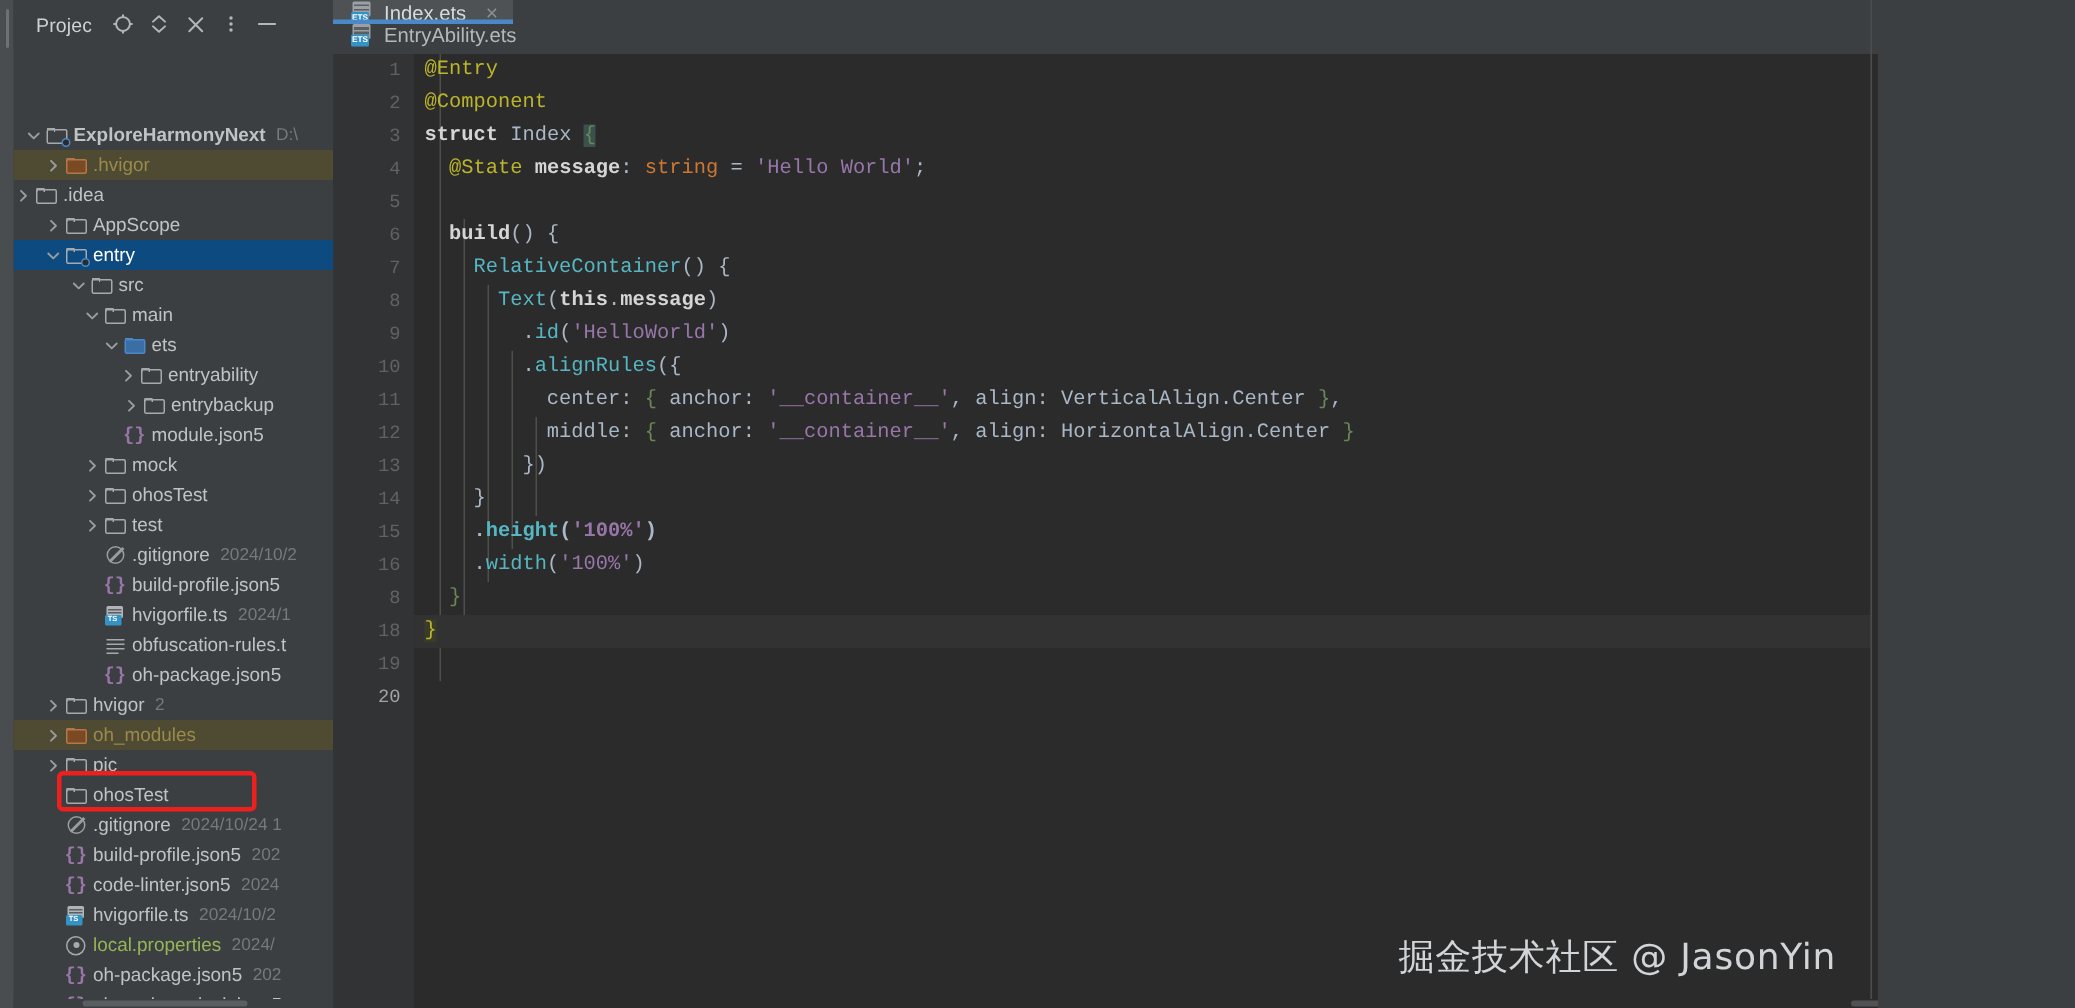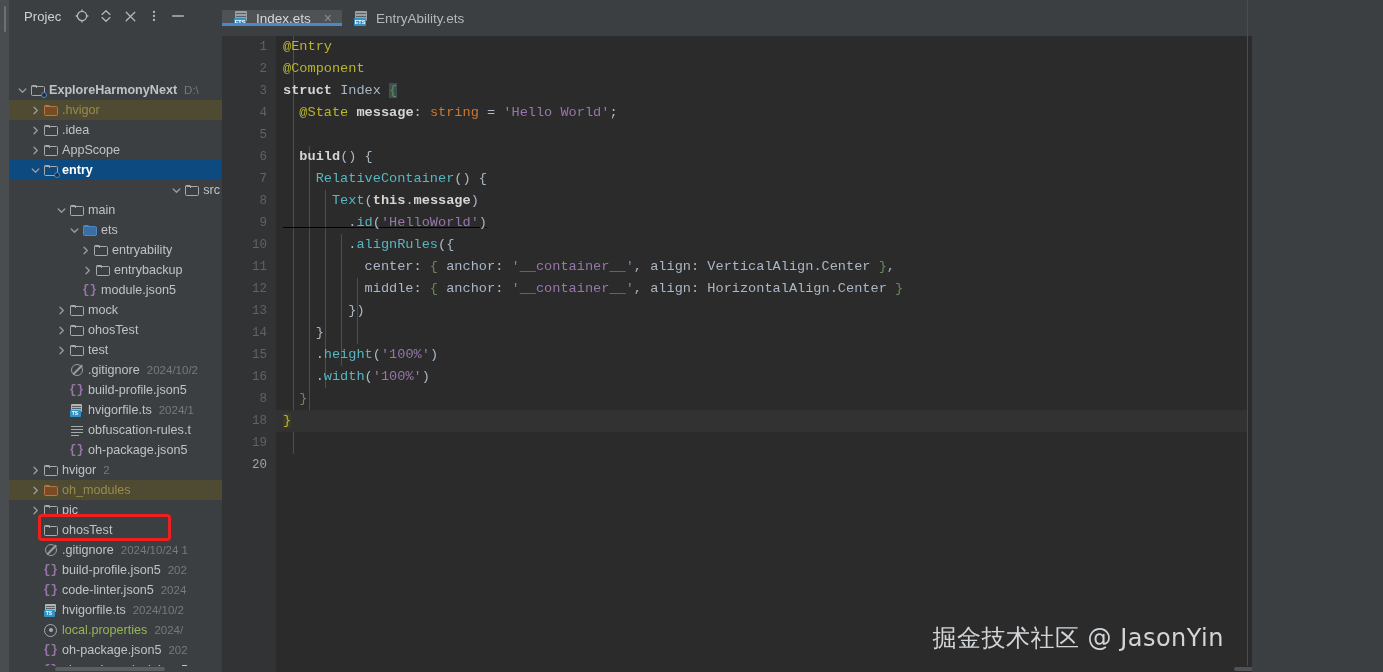--- a/index.html
+++ b/index.html
@@ -75,21 +75,21 @@
   .row .arrow.none { visibility: hidden; }
   .row .ico {
     width: 17px; min-width: 17px; height: 20px;
     display: flex; align-items: center; justify-content: center;
     margin-right: 3px;
   }
   .row .lbl { color: #bfc3c6; }
   .row .lbl.b { font-weight: bold; }
   .row .meta { color: #77797b; font-size: 11.5px; margin-left: 7px; }
   .row.sel { background: #0d4a80; }
-  .row.sel .lbl { color: #ffffff; font-weight: bold; }
+  .row.sel .lbl { color: #ffffff; font-weight: normal; }
   .row.ignored { background: #4f4b32; }
   .row.ignored .lbl { color: #9a8a4c; }
   .lbl.green { color: #97b456; }
 
   
   #red-box {
     position: absolute;
     left: 38px; top: 514px; width: 133px; height: 27px;
     border: 3px solid #ee1f1f;
     border-radius: 4px;
@@ -98,21 +98,21 @@
   }
 
   
   #editor-area {
     position: absolute; left: 222px; top: 0; right: 0; bottom: 0;
     background: #2b2b2b;
   }
   #tabbar {
     position: absolute; left: 0; top: 0; right: 0; height: 36px;
     background: #3c3f41;
-    display: flex; align-items: center;
+    display: flex; align-items: flex-start; flex-direction: column;
   }
   .tab {
     display: flex; align-items: center; gap: 7px;
     padding: 0 10px 0 12px;
     font-size: 13.5px;
     color: #b5b8ba;
     position: relative;
   }
   .tab.active { background: #4e5254; color: #d7dadc; }
   .tab.active::after {
@@ -321,21 +321,21 @@
             </svg>
           </span>
           <span class="ico">
             <span class="f-folder brown">
               <span class="tab"></span>
               <span class="body"></span>
             </span>
           </span>
           <span class="lbl">.hvigor</span>
         </div>
-        <div class="row" style="padding-left: 20px;">
+        <div class="row" style="">
           <span class="arrow">
             <svg width="9" height="9" viewBox="0 0 9 9">
               <path d="M3 1.2L6.3 4.5 3 7.8" fill="none" stroke="#9a9da0" stroke-width="1.25" stroke-linecap="round" stroke-linejoin="round"></path>
             </svg>
           </span>
           <span class="ico">
             <span class="f-folder">
               <span class="tab"></span>
               <span class="body"></span>
             </span>
@@ -364,21 +364,21 @@
           </span>
           <span class="ico">
             <span class="f-folder">
               <span class="tab"></span>
               <span class="body"></span>
               <span class="dot"></span>
             </span>
           </span>
           <span class="lbl b">entry</span>
         </div>
-        <div class="row" style="padding-left: 49px; justify-content: flex-end;">
+        <div class="row" style="padding-left: 37px;">
           <span class="arrow">
             <svg width="9" height="9" viewBox="0 0 9 9">
               <path d="M1.2 3L4.5 6.3 7.8 3" fill="none" stroke="#9a9da0" stroke-width="1.25" stroke-linecap="round" stroke-linejoin="round"></path>
             </svg>
           </span>
           <span class="ico">
             <span class="f-folder">
               <span class="tab"></span>
               <span class="body"></span>
             </span>
@@ -705,27 +705,27 @@
         <div class="ig" style="left: 65px; top: 198px; height: 132px;"></div>
         <div class="ig" style="left: 81px; top: 242px; height: 66px;"></div>
         <div class="cline" style="position: relative;"><span class="t-ann">@Entry</span></div>
         <div class="cline" style="position: relative;"><span class="t-ann">@Component</span></div>
         <div class="cline" style="position: relative;"><span class="t-kw2">struct</span><span class="t-punc"> </span><span class="t-cls">Index</span><span class="t-punc"> </span><span class="t-brace-hl">{</span></div>
         <div class="cline" style="position: relative;"><span class="t-punc">  </span><span class="t-ann">@State</span><span class="t-punc"> </span><span class="t-field">message</span><span class="t-punc">: </span><span class="t-type">string</span><span class="t-punc"> = </span><span class="t-str">'Hello World'</span><span class="t-punc">;</span></div>
         <div class="cline" style="position: relative;">&nbsp;</div>
         <div class="cline" style="position: relative;"><span class="t-punc">  </span><span class="t-kw2">build</span><span class="t-punc">() {</span></div>
         <div class="cline" style="position: relative;"><span class="t-punc">    </span><span class="t-fn">RelativeContainer</span><span class="t-punc">() </span><span class="t-punc">{</span></div>
         <div class="cline" style="position: relative;"><span class="t-punc">      </span><span class="t-fn">Text</span><span class="t-punc">(</span><span class="t-kw2">this</span><span class="t-punc">.</span><span class="t-field">message</span><span class="t-punc">)</span></div>
-        <div class="cline" style="position: relative; text-decoration: underline;"><span class="t-punc">        .</span><span class="t-meth">id</span><span class="t-punc">(</span><span class="t-str">'HelloWorld'</span><span class="t-punc">)</span></div>
+        <div class="cline" style="position: relative;"><span class="t-punc">        .</span><span class="t-meth">id</span><span class="t-punc">(</span><span class="t-str">'HelloWorld'</span><span class="t-punc">)</span></div>
         <div class="cline" style="position: relative;"><span class="t-punc">        .</span><span class="t-meth">alignRules</span><span class="t-punc">({</span></div>
         <div class="cline" style="position: relative;"><span class="t-punc">          </span><span class="t-id">center</span><span class="t-punc">: </span><span class="t-green">{</span><span class="t-punc"> </span><span class="t-id">anchor</span><span class="t-punc">: </span><span class="t-str">'__container__'</span><span class="t-punc">, </span><span class="t-id">align</span><span class="t-punc">: </span><span class="t-id">VerticalAlign</span><span class="t-punc">.</span><span class="t-id">Center</span><span class="t-punc"> </span><span class="t-green">}</span><span class="t-punc">,</span></div>
         <div class="cline" style="position: relative;"><span class="t-punc">          </span><span class="t-id">middle</span><span class="t-punc">: </span><span class="t-green">{</span><span class="t-punc"> </span><span class="t-id">anchor</span><span class="t-punc">: </span><span class="t-str">'__container__'</span><span class="t-punc">, </span><span class="t-id">align</span><span class="t-punc">: </span><span class="t-id">HorizontalAlign</span><span class="t-punc">.</span><span class="t-id">Center</span><span class="t-punc"> </span><span class="t-green">}</span></div>
         <div class="cline" style="position: relative;"><span class="t-punc">        })</span></div>
         <div class="cline" style="position: relative;"><span class="t-punc">    }</span></div>
-        <div class="cline" style="position: relative;"><span class="t-punc">    .</span><span class="t-meth">height</span><span class="t-punc">(</span><span class="t-str">'100%'</span><span class="t-punc">)</span></div>
+        <div class="cline" style="position: relative; font-weight: bold;"><span class="t-punc">    .</span><span class="t-meth">height</span><span class="t-punc">(</span><span class="t-str">'100%'</span><span class="t-punc">)</span></div>
         <div class="cline" style="position: relative;"><span class="t-punc">    .</span><span class="t-meth">width</span><span class="t-punc">(</span><span class="t-str">'100%'</span><span class="t-punc">)</span></div>
         <div class="cline" style="position: relative;"><span class="t-green">  }</span></div>
         <div class="cline cur" style="position: relative;"><span class="t-brace-y">}</span></div>
       </div>
 
     <div id="wrap-guide"></div>
     <div id="vscroll-track"></div>
     <div id="right-edge"></div>
 
     <div id="hscroll2">

